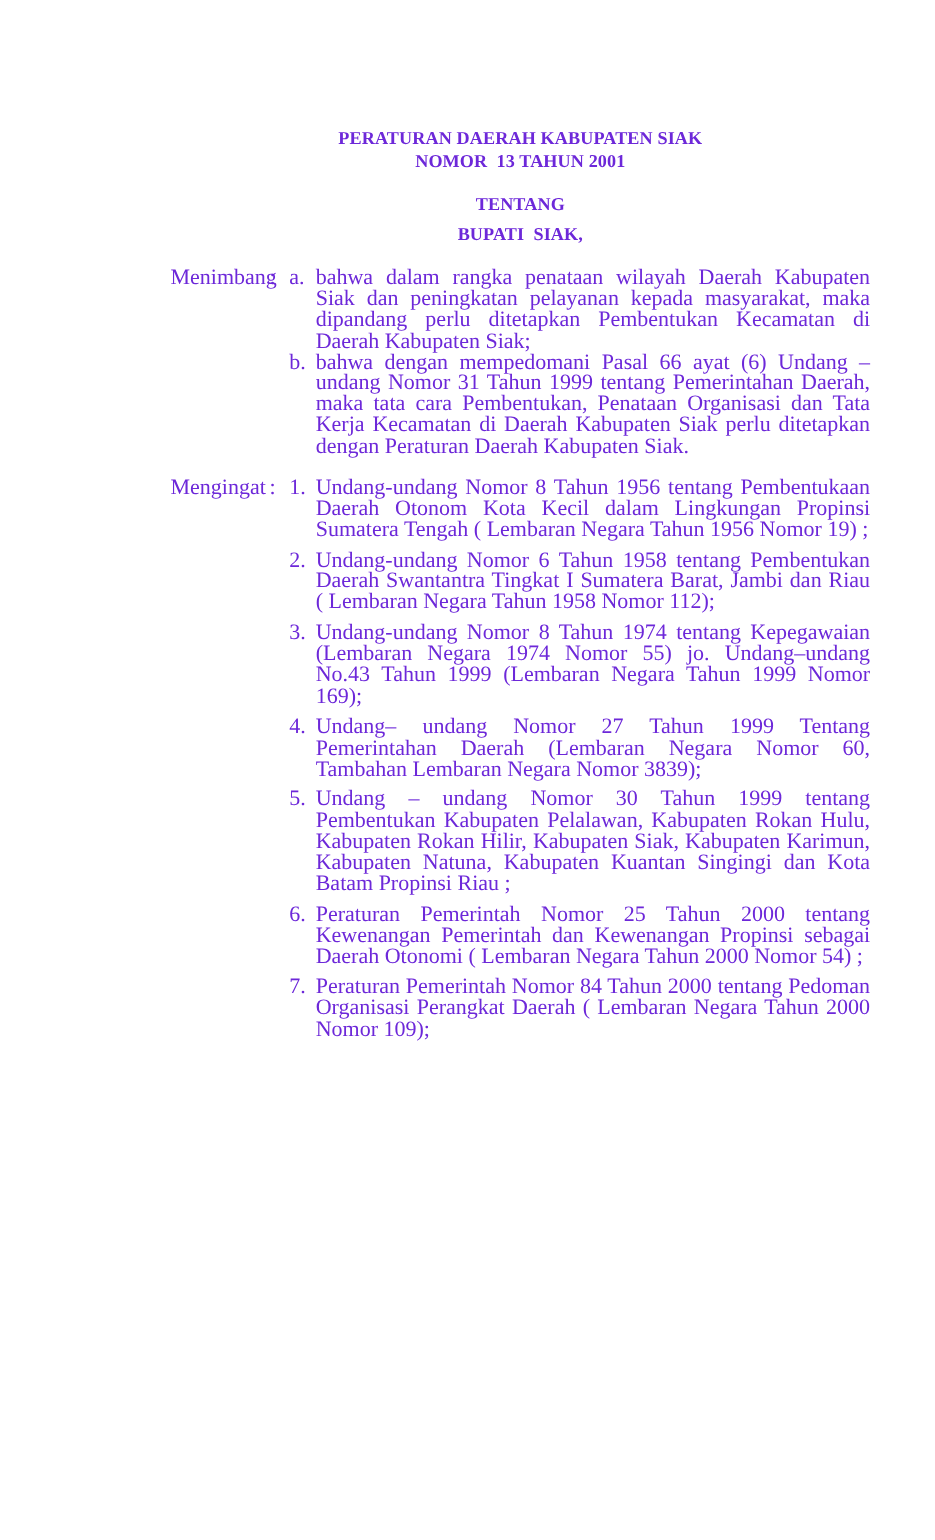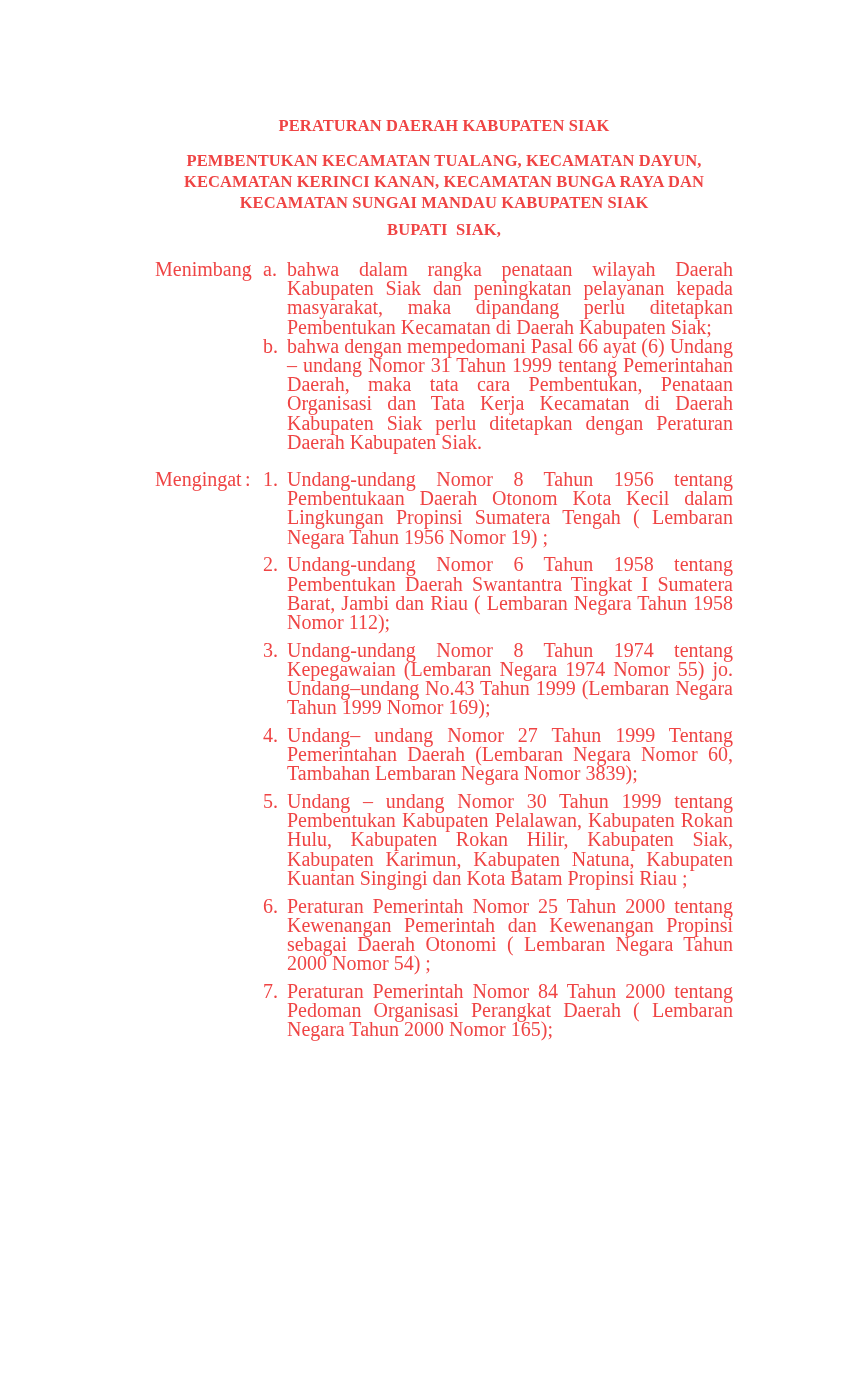--- a/index.html
+++ b/index.html
@@ -1,24 +1,24 @@
 <!DOCTYPE html>
 <html><head>
 <meta charset="utf-8">
 <style>
   html,body{margin:0;padding:0;background:#e8e8e8;}
   .doc{
     position:relative;
     width:850px;height:1400px;
     margin:0 auto;
     background:#ffffff;
-    color:#ef4444;
+    color:#6d28d9;
     font-family:"Liberation Serif","DejaVu Serif",serif;
     box-sizing:border-box;
-    padding:115px 117px 0 155px;
+    padding:115px 59px 0 155px;
     overflow:hidden;
   }
   .h{
     font-weight:bold;
     text-align:center;
     font-size:16.5px;
     line-height:21px;
     white-space:pre-wrap;
     letter-spacing:0.1px;
   }
@@ -40,25 +40,24 @@
   .li .marker{flex:0 0 24px;}
   .li p{flex:1;margin:0;text-align:justify;}
   .items.spaced .li + .li{margin-top:8.5px;}
 </style>
 </head>
 <body>
 
 <div class="doc">
 
   <div class="h">PERATURAN DAERAH KABUPATEN SIAK</div>
+  <div class="h">NOMOR  13 TAHUN 2001</div>
 
+  <div class="h tentang">TENTANG</div>
 
-  <div class="h subject">PEMBENTUKAN KECAMATAN TUALANG, KECAMATAN DAYUN,
-KECAMATAN KERINCI KANAN, KECAMATAN BUNGA RAYA DAN
-KECAMATAN SUNGAI MANDAU KABUPATEN SIAK</div>
 
 
   <div class="h authority">BUPATI  SIAK,</div>
 
   <div class="section menimbang">
     <div class="label">Menimbang</div>
     <div class="colon">:</div>
     <div class="items tight">
         <div class="li">
           <span class="marker">a.</span>
@@ -94,18 +93,18 @@
         <div class="li">
           <span class="marker">5.</span>
           <p>Undang – undang Nomor  30 Tahun 1999 tentang Pembentukan Kabupaten Pelalawan, Kabupaten Rokan Hulu, Kabupaten Rokan Hilir, Kabupaten Siak, Kabupaten Karimun, Kabupaten Natuna, Kabupaten Kuantan Singingi dan Kota Batam Propinsi Riau ;</p>
         </div>
         <div class="li">
           <span class="marker">6.</span>
           <p>Peraturan Pemerintah Nomor 25 Tahun 2000 tentang Kewenangan Pemerintah dan Kewenangan Propinsi sebagai Daerah Otonomi ( Lembaran Negara Tahun 2000 Nomor  54) ;</p>
         </div>
         <div class="li">
           <span class="marker">7.</span>
-          <p>Peraturan Pemerintah Nomor 84 Tahun 2000 tentang Pedoman Organisasi Perangkat Daerah ( Lembaran Negara Tahun 2000 Nomor 165);</p>
+          <p>Peraturan Pemerintah Nomor 84 Tahun 2000 tentang Pedoman Organisasi Perangkat Daerah ( Lembaran Negara Tahun 2000 Nomor 109);</p>
         </div>
       </div>
   </div>
 
 </div>
 
 </body></html>

